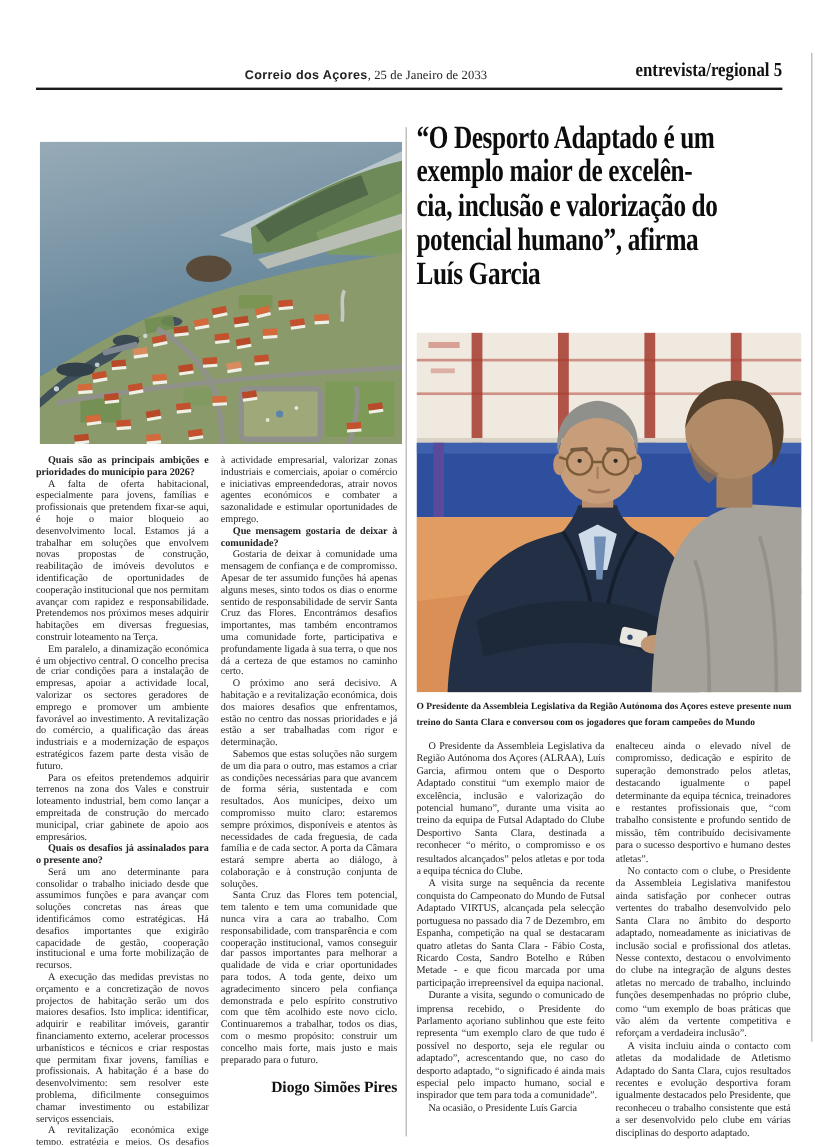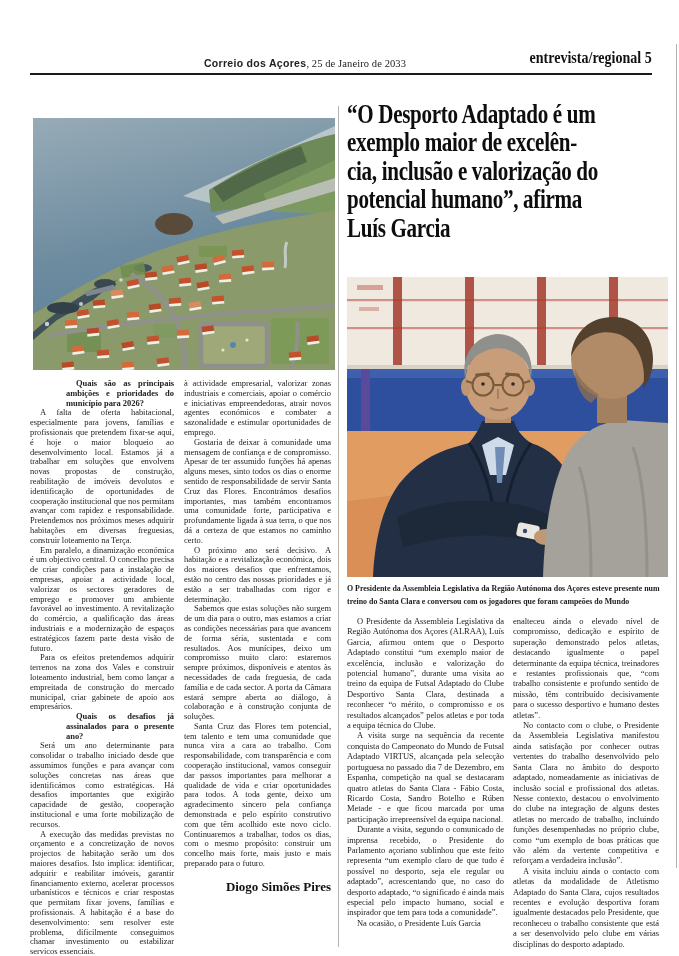--- a/index.html
+++ b/index.html
@@ -46,21 +46,21 @@
     font-size:7.9px;font-weight:bold;line-height:12.6px;color:#1b1b1b;
     letter-spacing:0;
   }
 
   
   .col{
     position:absolute;overflow:hidden;
     font-size:8.5px;letter-spacing:-.05px;text-align:justify;color:#242424;
   }
   .col p{margin:0;text-indent:10px;}
-  .col p.q{font-weight:bold;margin-left:36px;}
+  .col p.q{font-weight:bold;}
   .col p.cont{text-indent:0;}
   .col1{left:30px; top:379px;width:144px;height:575px;line-height:9.8px;}
   .col2{left:184px;top:379px;width:147px;height:575px;line-height:9.8px;}
   .col3{left:347px;top:616px;width:157px;height:340px;line-height:10.4px;}
   .col4{left:513px;top:616px;width:146px;height:340px;line-height:10.4px;}
   .byline{
     margin-top:13px !important;text-indent:0 !important;
     text-align:right;font-weight:bold;font-size:13px;color:#111;
   }
 </style>
@@ -241,20 +241,21 @@
     <p>Em paralelo, a dinamização económica é um objectivo central. O concelho precisa de criar condições para a instalação de empresas, apoiar a actividade local, valorizar os sectores geradores de emprego e promover um ambiente favorável ao investimento. A revitalização do comércio, a qualificação das áreas industriais e a modernização de espaços estratégicos fazem parte desta visão de futuro.</p>
     <p>Para os efeitos pretendemos adquirir terrenos na zona dos Vales e construir loteamento industrial, bem como lançar a empreitada de construção do mercado municipal, criar gabinete de apoio aos empresários.</p>
     <p class="q">Quais os desafios já assinalados para o presente ano?</p>
     <p>Será um ano determinante para consolidar o trabalho iniciado desde que assumimos funções e para avançar com soluções concretas nas áreas que identificámos como estratégicas. Há desafios importantes que exigirão capacidade de gestão, cooperação institucional e uma forte mobilização de recursos.</p>
     <p>A execução das medidas previstas no orçamento e a concretização de novos projectos de habitação serão um dos maiores desafios. Isto implica: identificar, adquirir e reabilitar imóveis, garantir financiamento externo, acelerar processos urbanísticos e técnicos e criar respostas que permitam fixar jovens, famílias e profissionais. A habitação é a base do desenvolvimento: sem resolver este problema, dificilmente conseguimos chamar investimento ou estabilizar serviços essenciais.</p>
     <p>A revitalização económica exige tempo, estratégia e meios. Os desafios incluem: melhorar infra-estruturas de apoio</p>
   </section>
 
   <section class="col col2">
     <p class="cont">à actividade empresarial, valorizar zonas industriais e comerciais, apoiar o comércio e iniciativas empreendedoras, atrair novos agentes económicos e combater a sazonalidade e estimular oportunidades de emprego.</p>
+    <p class="q">Que mensagem gostaria de deixar à comunidade?</p>
     <p>Gostaria de deixar à comunidade uma mensagem de confiança e de compromisso. Apesar de ter assumido funções há apenas alguns meses, sinto todos os dias o enorme sentido de responsabilidade de servir Santa Cruz das Flores. Encontrámos desafios importantes, mas também encontramos uma comunidade forte, participativa e profundamente ligada à sua terra, o que nos dá a certeza de que estamos no caminho certo.</p>
     <p>O próximo ano será decisivo. A habitação e a revitalização económica, dois dos maiores desafios que enfrentamos, estão no centro das nossas prioridades e já estão a ser trabalhadas com rigor e determinação.</p>
     <p>Sabemos que estas soluções não surgem de um dia para o outro, mas estamos a criar as condições necessárias para que avancem de forma séria, sustentada e com resultados. Aos munícipes, deixo um compromisso muito claro: estaremos sempre próximos, disponíveis e atentos às necessidades de cada freguesia, de cada família e de cada sector. A porta da Câmara estará sempre aberta ao diálogo, à colaboração e à construção conjunta de soluções.</p>
     <p>Santa Cruz das Flores tem potencial, tem talento e tem uma comunidade que nunca vira a cara ao trabalho. Com responsabilidade, com transparência e com cooperação institucional, vamos conseguir dar passos importantes para melhorar a qualidade de vida e criar oportunidades para todos. A toda gente, deixo um agradecimento sincero pela confiança demonstrada e pelo espírito construtivo com que têm acolhido este novo ciclo. Continuaremos a trabalhar, todos os dias, com o mesmo propósito: construir um concelho mais forte, mais justo e mais preparado para o futuro.</p>
     <p class="byline">Diogo Simões Pires</p>
   </section>
 
   <section class="col col3">
     <p>O Presidente da Assembleia Legislativa da Região Autónoma dos Açores (ALRAA), Luís Garcia, afirmou ontem que o Desporto Adaptado constitui “um exemplo maior de excelência, inclusão e valorização do potencial humano”, durante uma visita ao treino da equipa de Futsal Adaptado do Clube Desportivo Santa Clara, destinada a reconhecer “o mérito, o compromisso e os resultados alcançados” pelos atletas e por toda a equipa técnica do Clube.</p>
     <p>A visita surge na sequência da recente conquista do Campeonato do Mundo de Futsal Adaptado VIRTUS, alcançada pela selecção portuguesa no passado dia 7 de Dezembro, em Espanha, competição na qual se destacaram quatro atletas do Santa Clara - Fábio Costa, Ricardo Costa, Sandro Botelho e Rúben Metade - e que ficou marcada por uma participação irrepreensível da equipa nacional.</p>

